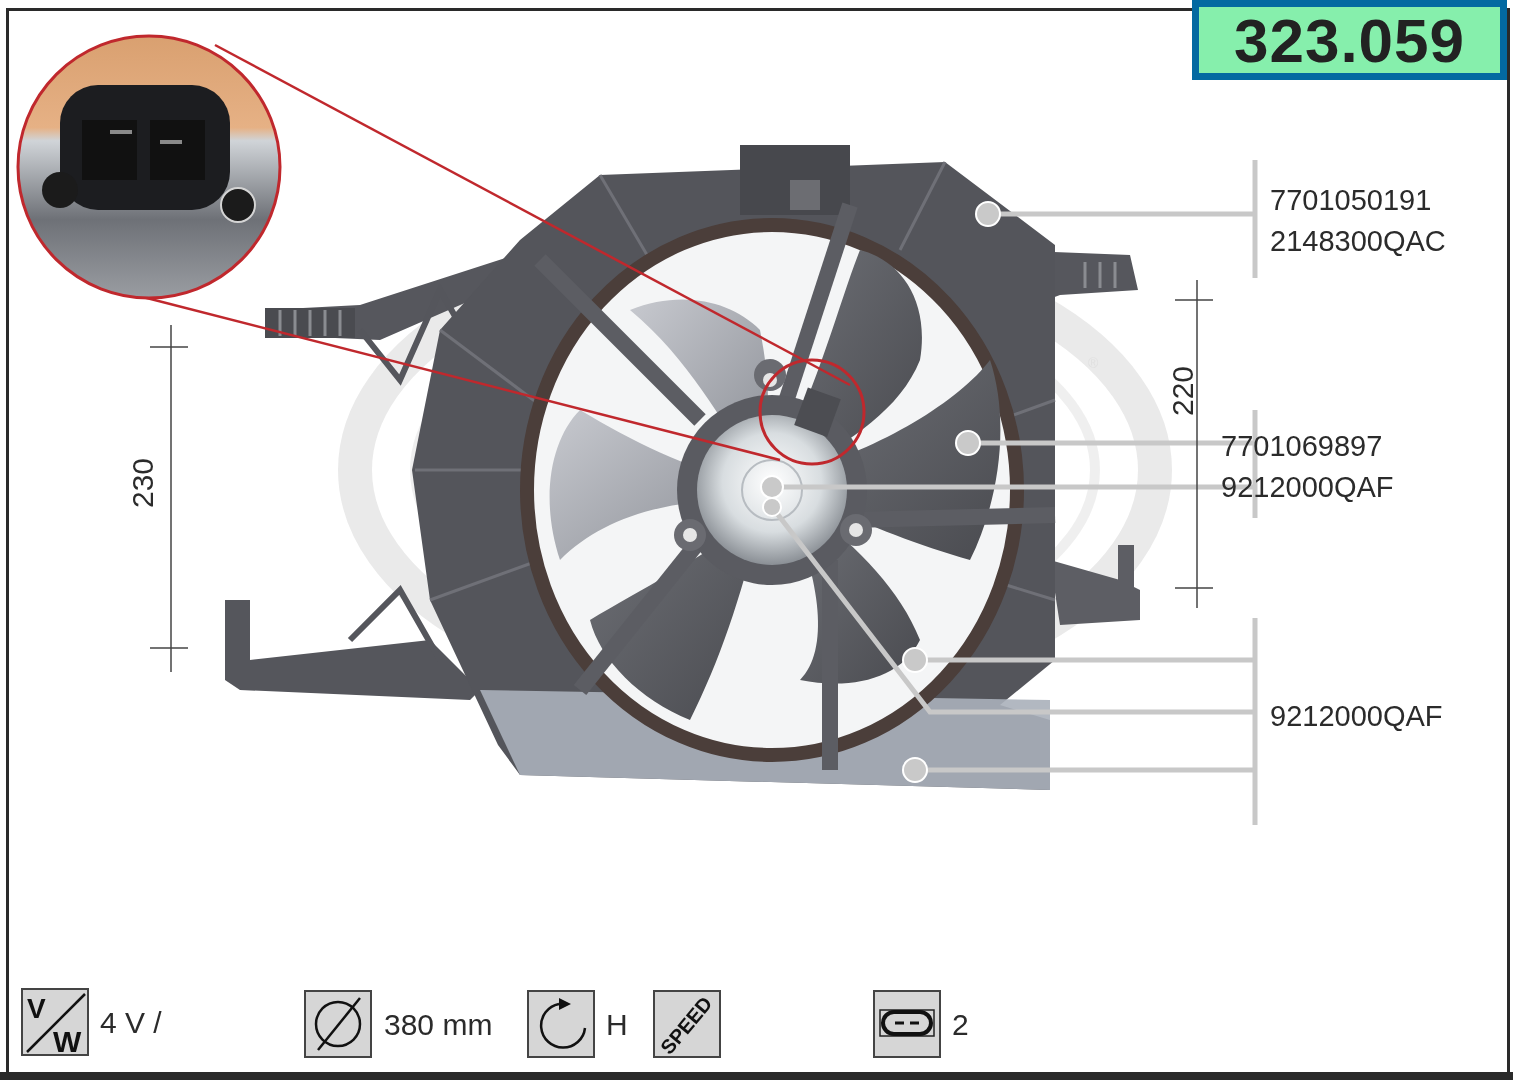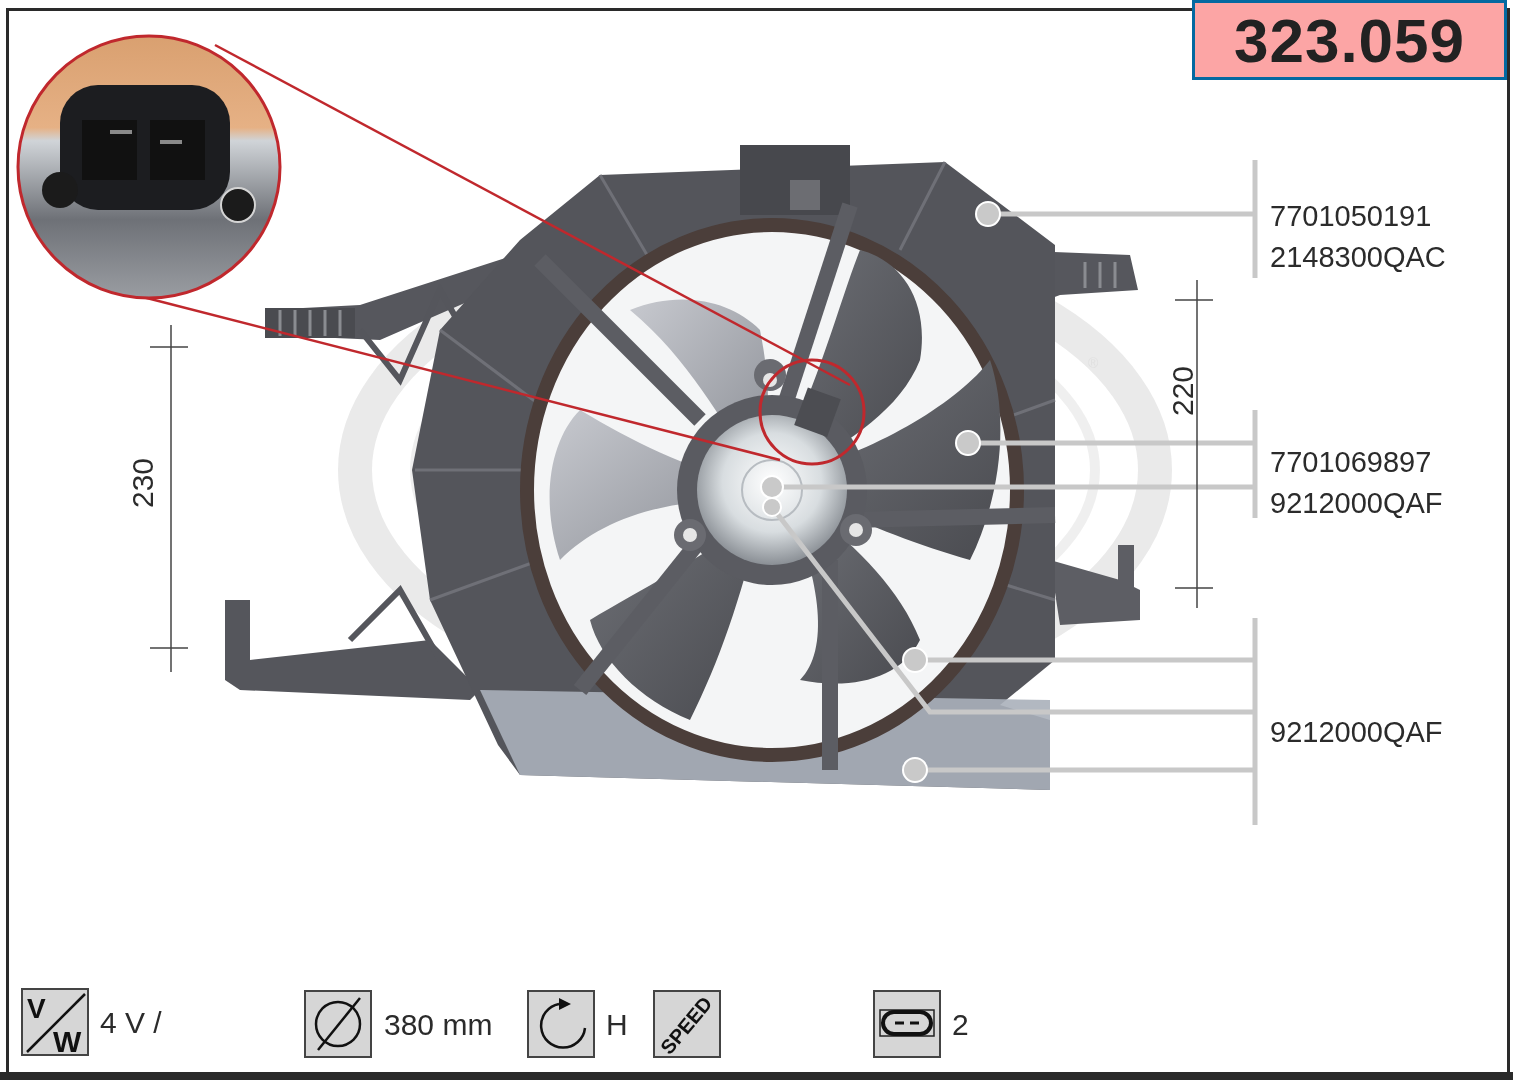--- a/index.html
+++ b/index.html
@@ -1,21 +1,21 @@
 <!DOCTYPE html>
 <html><head>
 <meta charset="utf-8">
 <style>
   html, body { margin:0; padding:0; background:#ffffff; }
   body { width:1513px; height:1080px; position:relative; overflow:hidden; font-family:"Liberation Sans", sans-serif; color:#222; }
   .frame { position:absolute; left:6px; top:8px; width:1498px; height:1064px; border:3px solid #2a2a2a; border-top-width:3px; background:#fff; box-sizing:content-box; }
   .frame-bottom { position:absolute; left:0; top:1072px; width:1513px; height:8px; background:#2a2a2a; }
-  .partno { position:absolute; left:1192px; top:0px; width:315px; height:80px; background:#fca5a5; border:3px solid #0369a1; box-sizing:border-box; display:flex; align-items:center; justify-content:center; font-weight:bold; font-size:62px; color:#222; letter-spacing:1px; z-index:5; }
+  .partno { position:absolute; left:1192px; top:0px; width:315px; height:80px; background:#86efac; border:7px solid #0369a1; box-sizing:border-box; display:flex; align-items:center; justify-content:center; font-weight:bold; font-size:62px; color:#222; letter-spacing:1px; z-index:5; }
   svg.art { position:absolute; left:0; top:0; }
-  .ref { position:absolute; font-size:29px; color:#2b2b2b; line-height:41px; white-space:nowrap;margin-top:16px; }
+  .ref { position:absolute; font-size:29px; color:#2b2b2b; line-height:41px; white-space:nowrap; }
   .dim { position:absolute; font-size:30px; color:#2b2b2b; transform:rotate(-90deg); transform-origin:center; white-space:nowrap; }
   .spec-box { position:absolute; width:68px; height:68px; background:#d6d6d6; border:2px solid #444; box-sizing:border-box; display:flex; align-items:center; justify-content:center; }
   .spec-val { position:absolute; font-size:30px; color:#2b2b2b; white-space:nowrap; }
 </style>
 </head>
 <body>
 
 <div class="frame"></div>
 <div class="frame-bottom"></div>
 
@@ -182,21 +182,21 @@
 
 <div class="partno">323.059</div>
 
 <div class="dim" style="left:118px; top:466px;">230</div>
 <div class="dim" style="left:1158px; top:374px;">220</div>
 
 <div class="ref" style="left:1270px; top:180px;">
   <div>7701050191</div>
   <div>2148300QAC</div>
 </div>
-<div class="ref" style="left:1270px; top:426px;">
+<div class="ref" style="left:1221px; top:426px;">
   <div>7701069897</div>
   <div>9212000QAF</div>
 </div>
 <div class="ref" style="left:1270px; top:696px;">
   <div>9212000QAF</div>
 </div>
 
 <div class="spec-box" style="left:21px; top:988px;">
   <svg width="64" height="64" viewBox="0 0 64 64">
     <line x1="4" y1="62" x2="62" y2="4" stroke="#111" stroke-width="2.5"></line>

